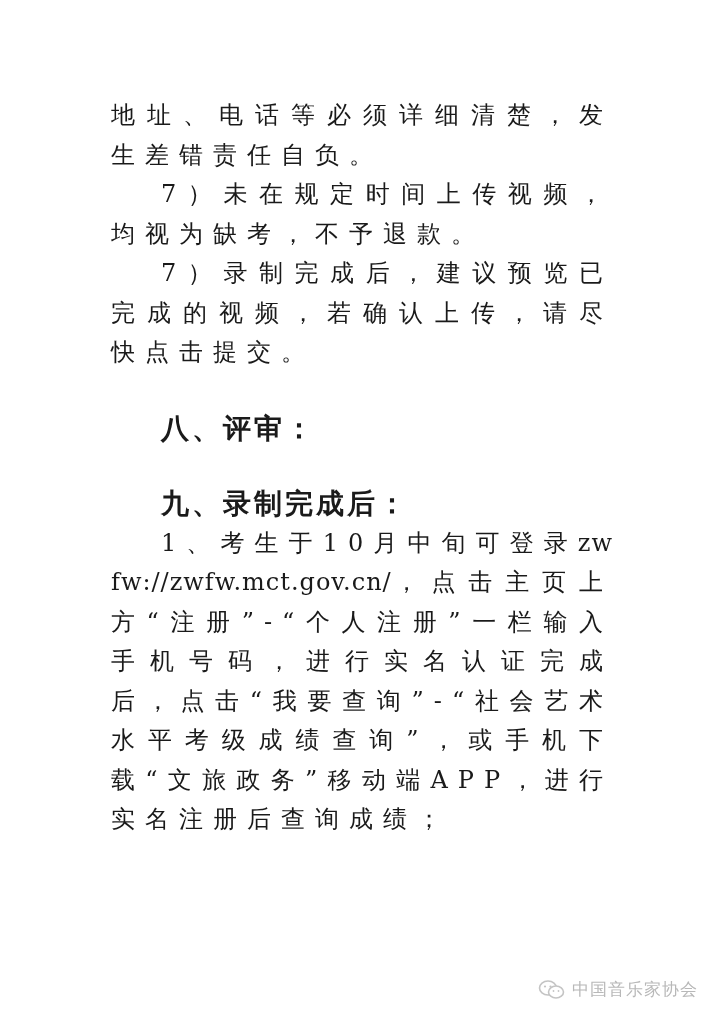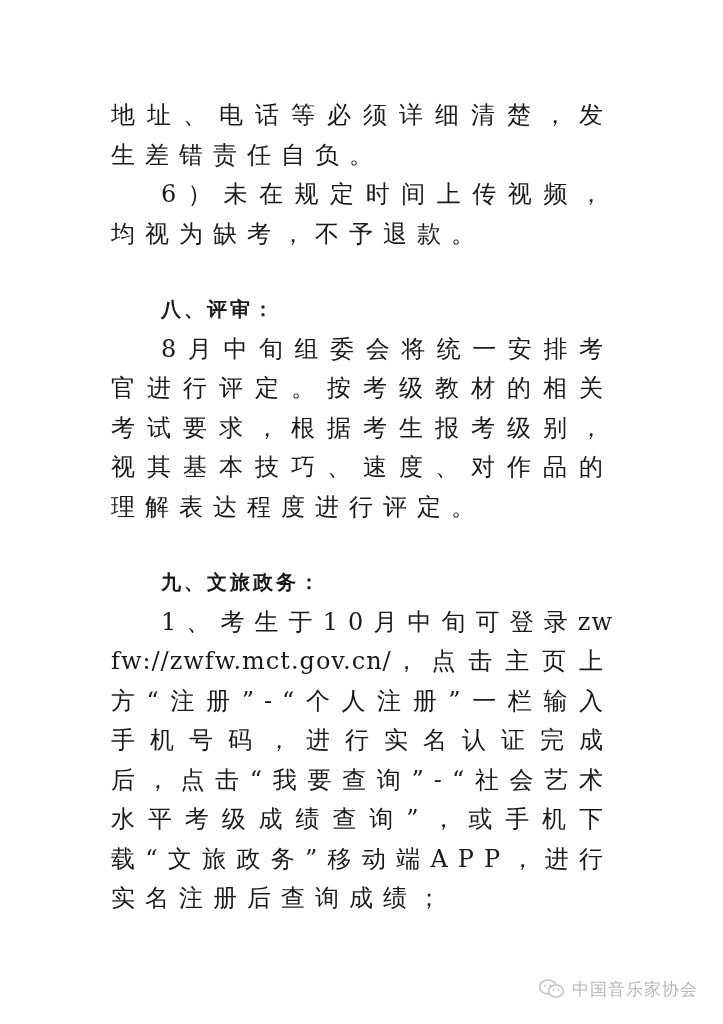--- a/index.html
+++ b/index.html
@@ -28,67 +28,67 @@
       text-align: justify;
       margin: 0;
       word-break: break-all;
     }
     .indent {
       text-indent: 50px;
     }
     .heading {
       font-family: "DejaVu Sans", "Liberation Sans", sans-serif;
       font-weight: bold;
-      font-size: 20px;
+      font-size: 28px;
       line-height: 39.5px;
       letter-spacing: 3px;
       text-indent: 50px;
       margin: 0;
     }
     .gap {
       height: 36px;
     }
     .url {
       font-family: "DejaVu Serif", "Liberation Serif", serif;
       letter-spacing: 1px;
     }
     .footer {
       position: absolute;
       left: 538px;
       top: 978px;
       display: flex;
-      align-items: flex-start;
+      align-items: flex-end;
       gap: 6px;
       color: #b8b8b8;
       font-family: "DejaVu Sans", "Liberation Sans", sans-serif;
       font-size: 17px;
       letter-spacing: 1px;
     }
     .wechat-icon {
       width: 28px;
       height: 22px;
       display: inline-block;
     }
   </style>
 </head>
 <body>
 
 <div class="page">
 
   <p class="para">地址、电话等必须详细清楚，发生差错责任自负。</p>
-  <p class="para indent">6）未在规定时间上传视频，均视为缺考，不予退款。</p>
+  <p class="para indent">7）未在规定时间上传视频，均视为缺考，不予退款。</p>
+  <p class="para indent">7）录制完成后，建议预览已完成的视频，若确认上传，请尽快点击提交。</p>
 
   <div class="gap"></div>
 
   <p class="heading">八、评审：</p>
-  <p class="para indent">8月中旬组委会将统一安排考官进行评定。按考级教材的相关考试要求，根据考生报考级别，视其基本技巧、速度、对作品的理解表达程度进行评定。</p>
 
   <div class="gap"></div>
 
-  <p class="heading">九、文旅政务：</p>
+  <p class="heading">九、录制完成后：</p>
   <p class="para indent"><span>1、考生于10月中旬可登录</span><span class="url">zwfw://zwfw.mct.gov.cn/</span><span>，点击主页上方“注册”-“个人注册”一栏输入手机号码，进行实名认证完成后，点击“我要查询”-“社会艺术水平考级成绩查询”，或手机下载“文旅政务”移动端APP，进行实名注册后查询成绩；</span></p>
 
 </div>
 
 <div class="footer">
   <span class="wechat-icon">
     <svg width="28" height="22" viewBox="0 0 28 22">
       <ellipse cx="10" cy="9" rx="8.5" ry="7" fill="none" stroke="#c4c4c4" stroke-width="1.6"></ellipse>
       <ellipse cx="18" cy="13" rx="7.5" ry="6" fill="#ffffff" stroke="#c4c4c4" stroke-width="1.6"></ellipse>
       <circle cx="7" cy="7.5" r="1.1" fill="#c4c4c4"></circle>

